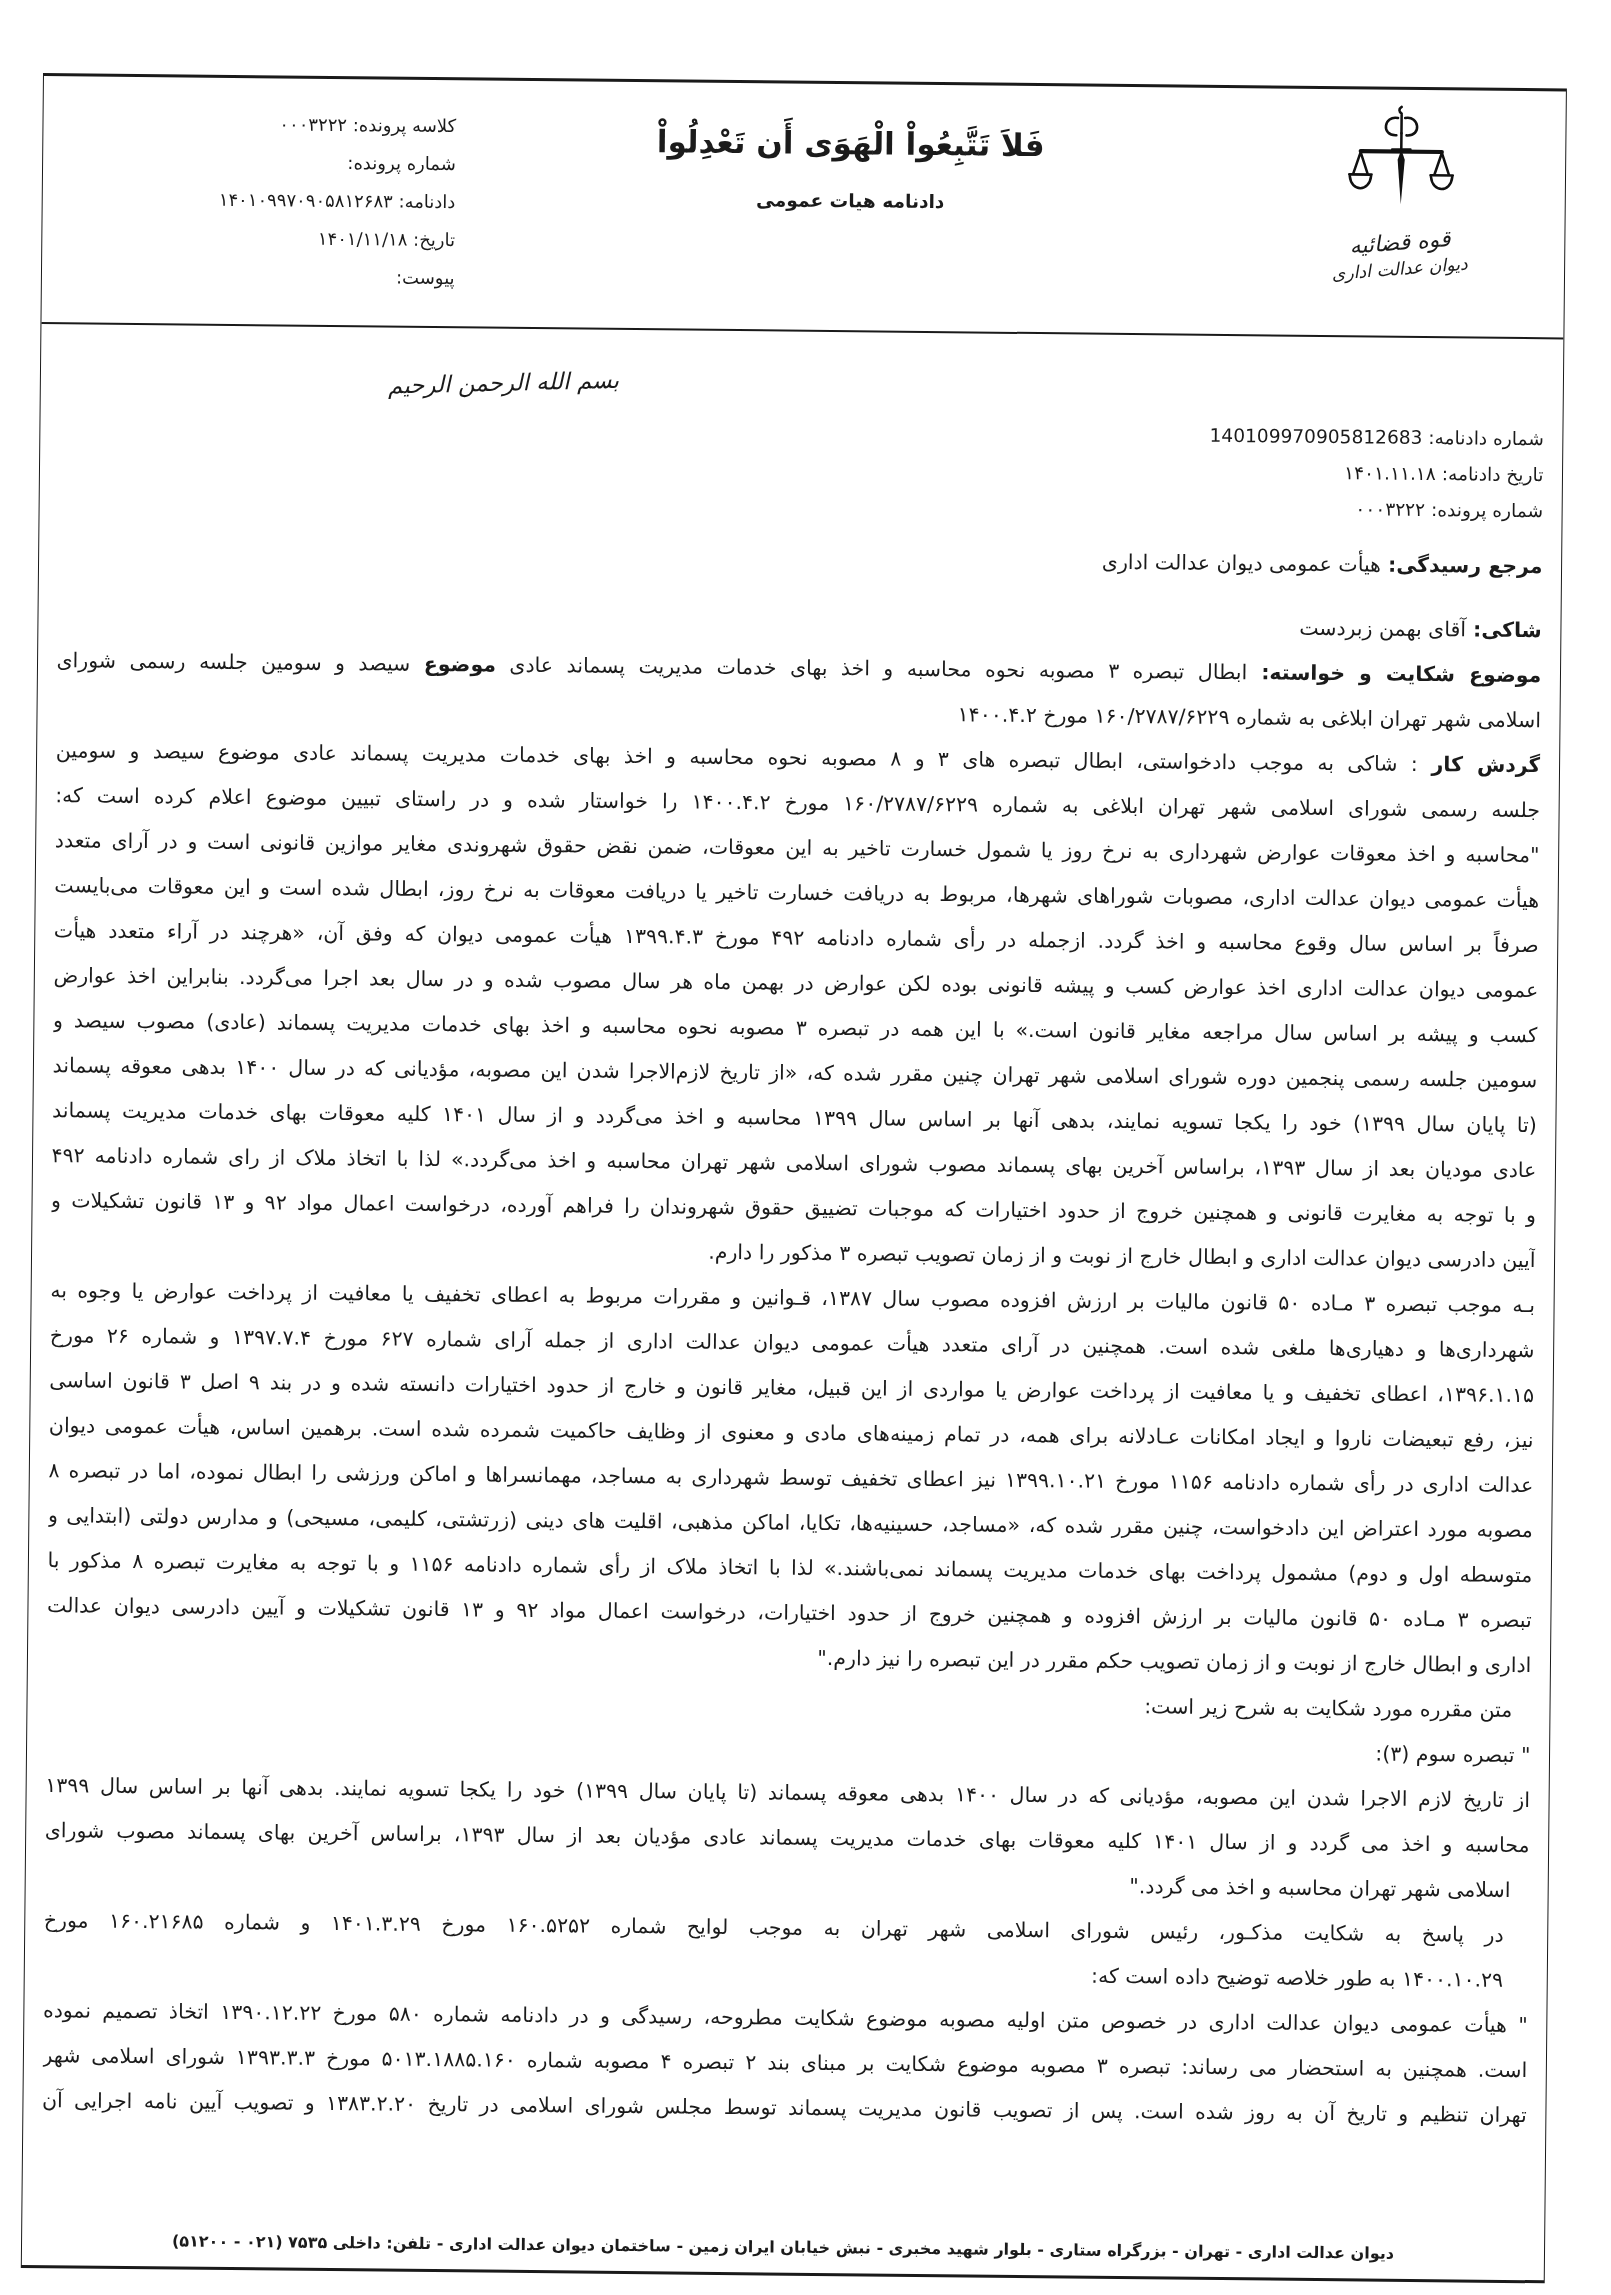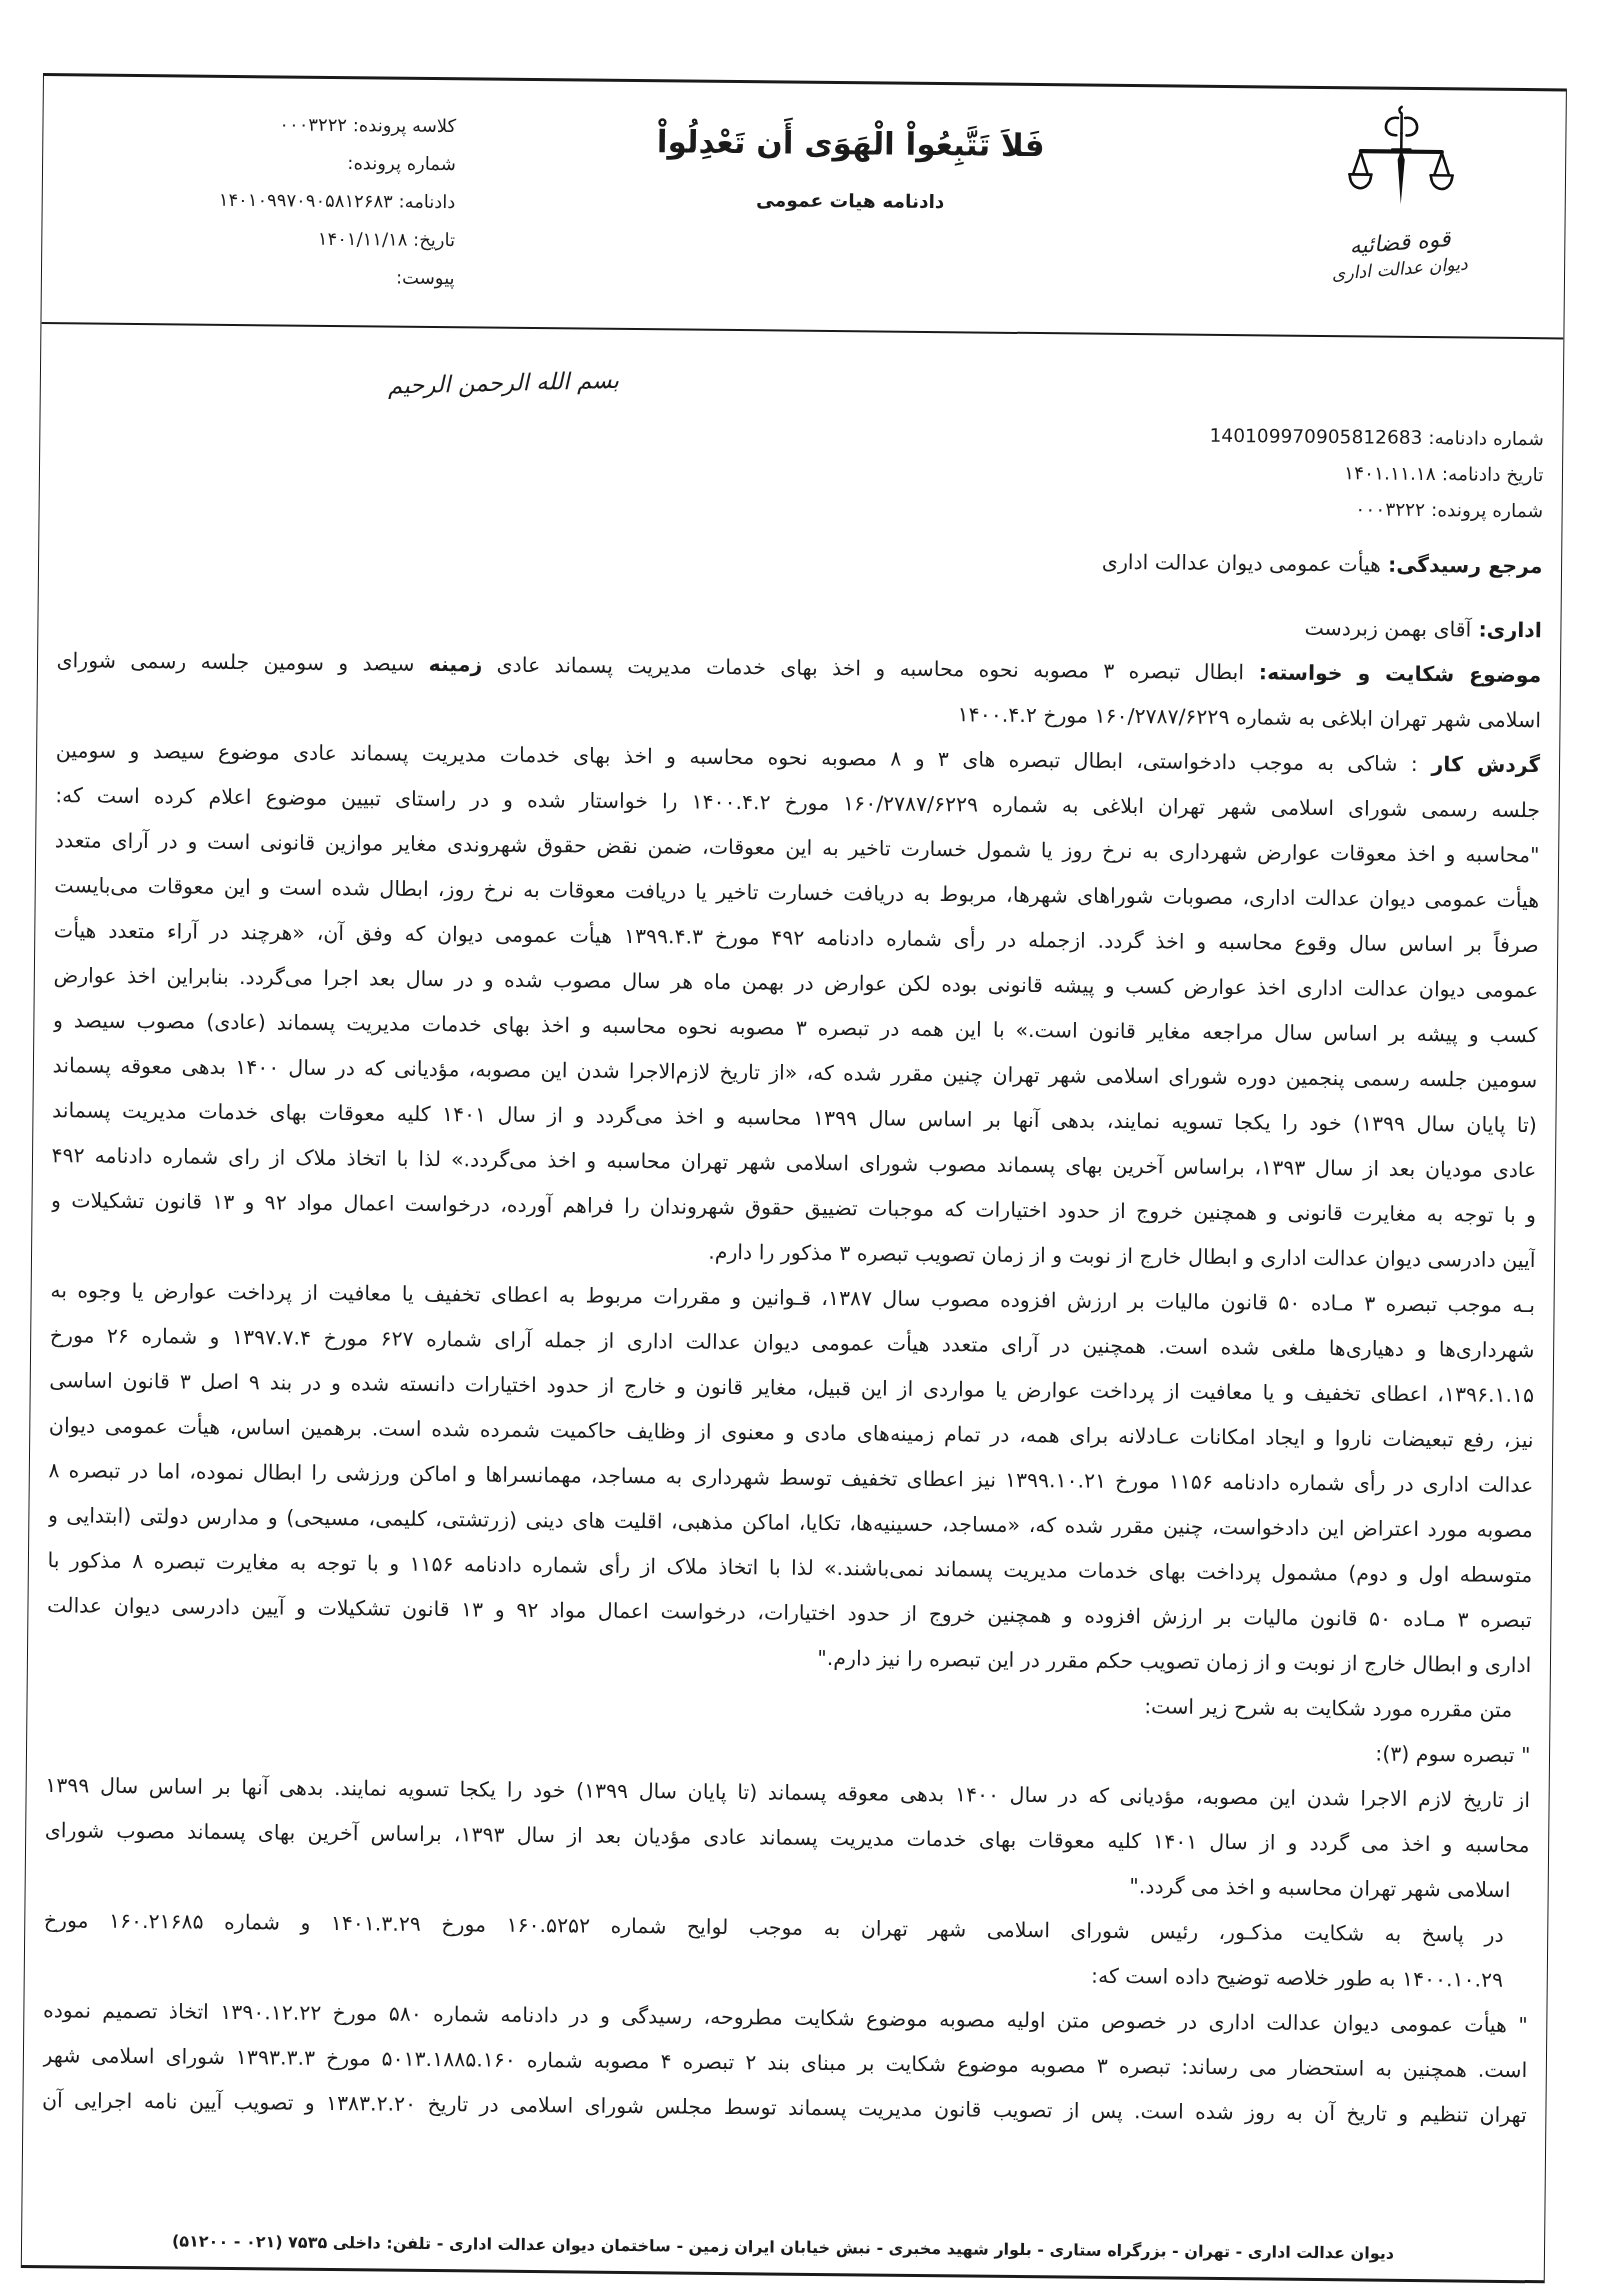--- a/index.html
+++ b/index.html
@@ -113,22 +113,22 @@
 
     <div class="bodyc">
       <div class="bismillah">بسم الله الرحمن الرحیم</div>
       <div class="meta">
           <div>شماره دادنامه: 140109970905812683</div>
           <div>تاریخ دادنامه: ۱۴۰۱.۱۱.۱۸</div>
           <div>شماره پرونده: ۰۰۰۳۲۲۲</div>
         </div>
       <div class="lines">
           <div class="ln r" style="margin-top: 10px;"><span class="b">مرجع رسیدگی: </span><span>هیأت عمومی دیوان عدالت اداری</span></div>
-          <div class="ln r" style="margin-top: 18.6px;"><span class="b">اداری: </span><span>آقای بهمن زبردست</span></div>
-          <div class="ln j"><span class="b">موضوع شکایت و خواسته: </span><span>ابطال تبصره ۳ مصوبه نحوه محاسبه و اخذ بهای خدمات مدیریت پسماند عادی </span><span class="b">زمینه</span><span> سیصد و سومین جلسه رسمی شورای</span></div>
+          <div class="ln r" style="margin-top: 18.6px;"><span class="b">شاکی: </span><span>آقای بهمن زبردست</span></div>
+          <div class="ln j"><span class="b">موضوع شکایت و خواسته: </span><span>ابطال تبصره ۳ مصوبه نحوه محاسبه و اخذ بهای خدمات مدیریت پسماند عادی </span><span class="b">موضوع</span><span> سیصد و سومین جلسه رسمی شورای</span></div>
           <div class="ln r"><span>اسلامی شهر تهران ابلاغی به شماره ۱۶۰/۲۷۸۷/۶۲۲۹ مورخ ۱۴۰۰.۴.۲</span></div>
           <div class="ln j"><span class="b">گردش کار </span><span>: شاکی به موجب دادخواستی، ابطال تبصره های ۳ و ۸ مصوبه نحوه محاسبه و اخذ بهای خدمات مدیریت پسماند عادی موضوع سیصد و سومین</span></div>
           <div class="ln j"><span>جلسه رسمی شورای اسلامی شهر تهران ابلاغی به شماره ۱۶۰/۲۷۸۷/۶۲۲۹ مورخ ۱۴۰۰.۴.۲ را خواستار شده و در راستای تبیین موضوع اعلام کرده است که:</span></div>
           <div class="ln j"><span>"محاسبه و اخذ معوقات عوارض شهرداری به نرخ روز یا شمول خسارت تاخیر به این معوقات، ضمن نقض حقوق شهروندی مغایر موازین قانونی است و در آرای متعدد</span></div>
           <div class="ln j"><span>هیأت عمومی دیوان عدالت اداری، مصوبات شوراهای شهرها، مربوط به دریافت خسارت تاخیر یا دریافت معوقات به نرخ روز، ابطال شده است و این معوقات می‌بایست</span></div>
           <div class="ln j"><span>صرفاً بر اساس سال وقوع محاسبه و اخذ گردد. ازجمله در رأی شماره دادنامه ۴۹۲ مورخ ۱۳۹۹.۴.۳ هیأت عمومی دیوان که وفق آن، «هرچند در آراء متعدد هیأت</span></div>
           <div class="ln j"><span>عمومی دیوان عدالت اداری اخذ عوارض کسب و پیشه قانونی بوده لکن عوارض در بهمن ماه هر سال مصوب شده و در سال بعد اجرا می‌گردد. بنابراین اخذ عوارض</span></div>
           <div class="ln j"><span>کسب و پیشه بر اساس سال مراجعه مغایر قانون است.» با این همه در تبصره ۳ مصوبه نحوه محاسبه و اخذ بهای خدمات مدیریت پسماند (عادی) مصوب سیصد و</span></div>
           <div class="ln j"><span>سومین جلسه رسمی پنجمین دوره شورای اسلامی شهر تهران چنین مقرر شده که، «از تاریخ لازم‌الاجرا شدن این مصوبه، مؤدیانی که در سال ۱۴۰۰ بدهی معوقه پسماند</span></div>
           <div class="ln j"><span>(تا پایان سال ۱۳۹۹) خود را یکجا تسویه نمایند، بدهی آنها بر اساس سال ۱۳۹۹ محاسبه و اخذ می‌گردد و از سال ۱۴۰۱ کلیه معوقات بهای خدمات مدیریت پسماند</span></div>

